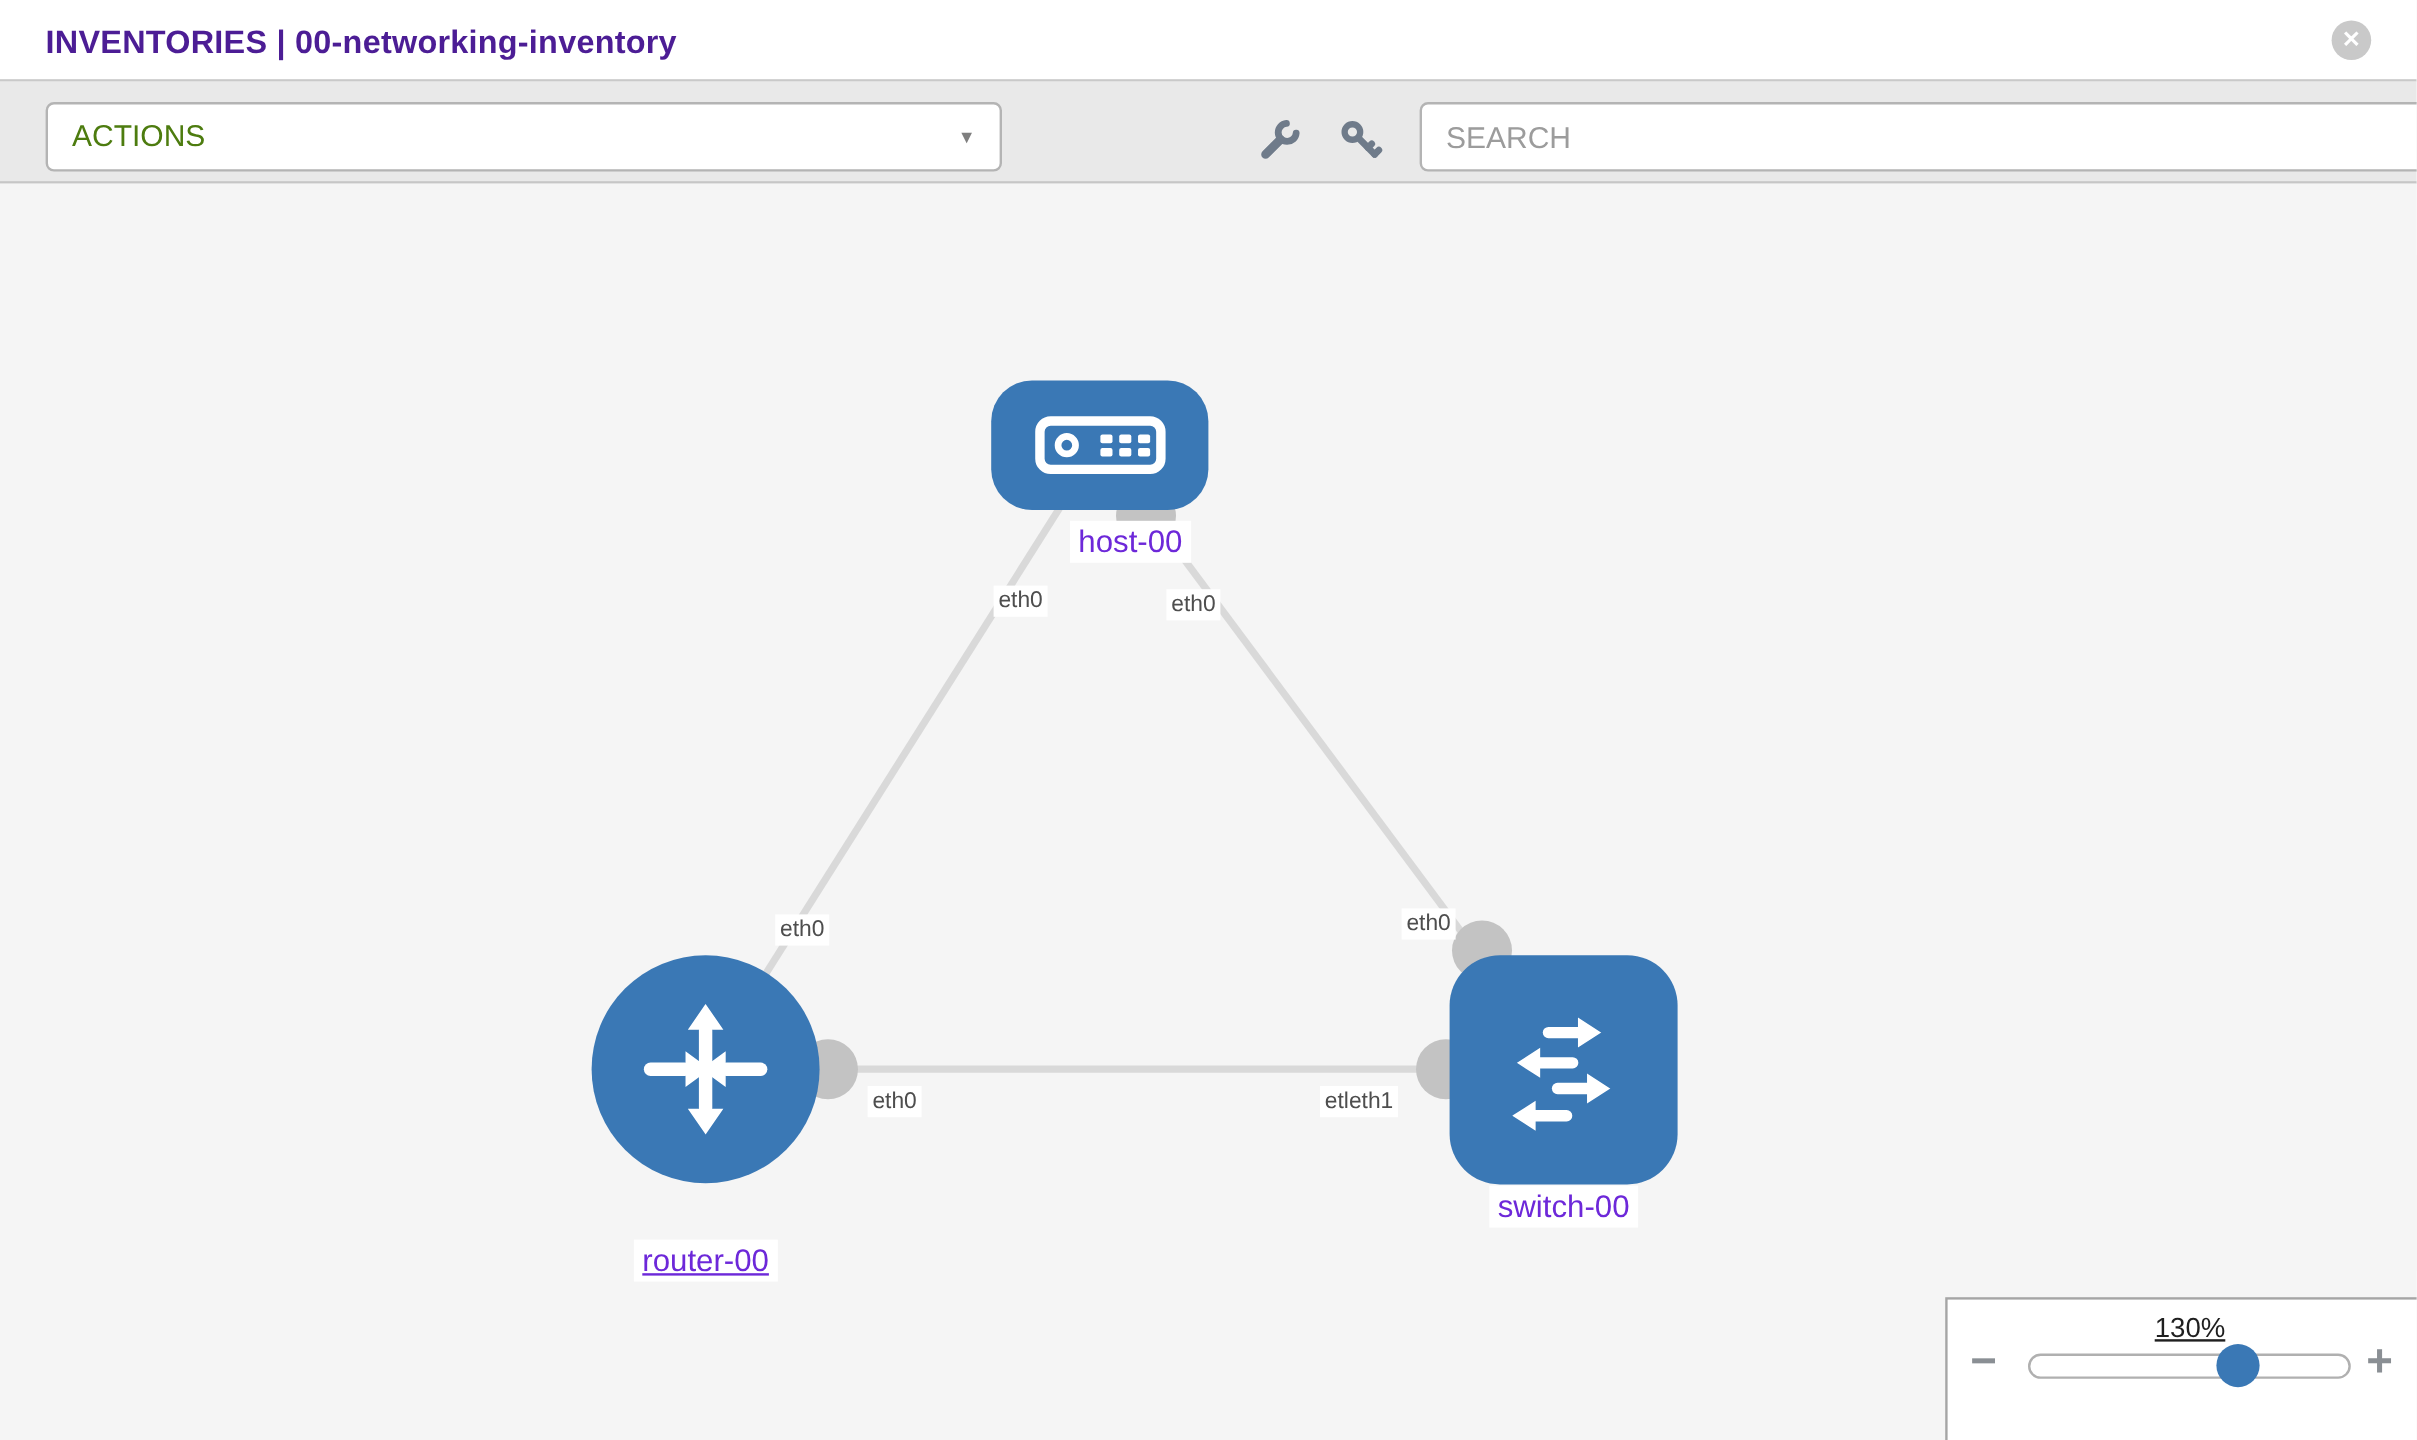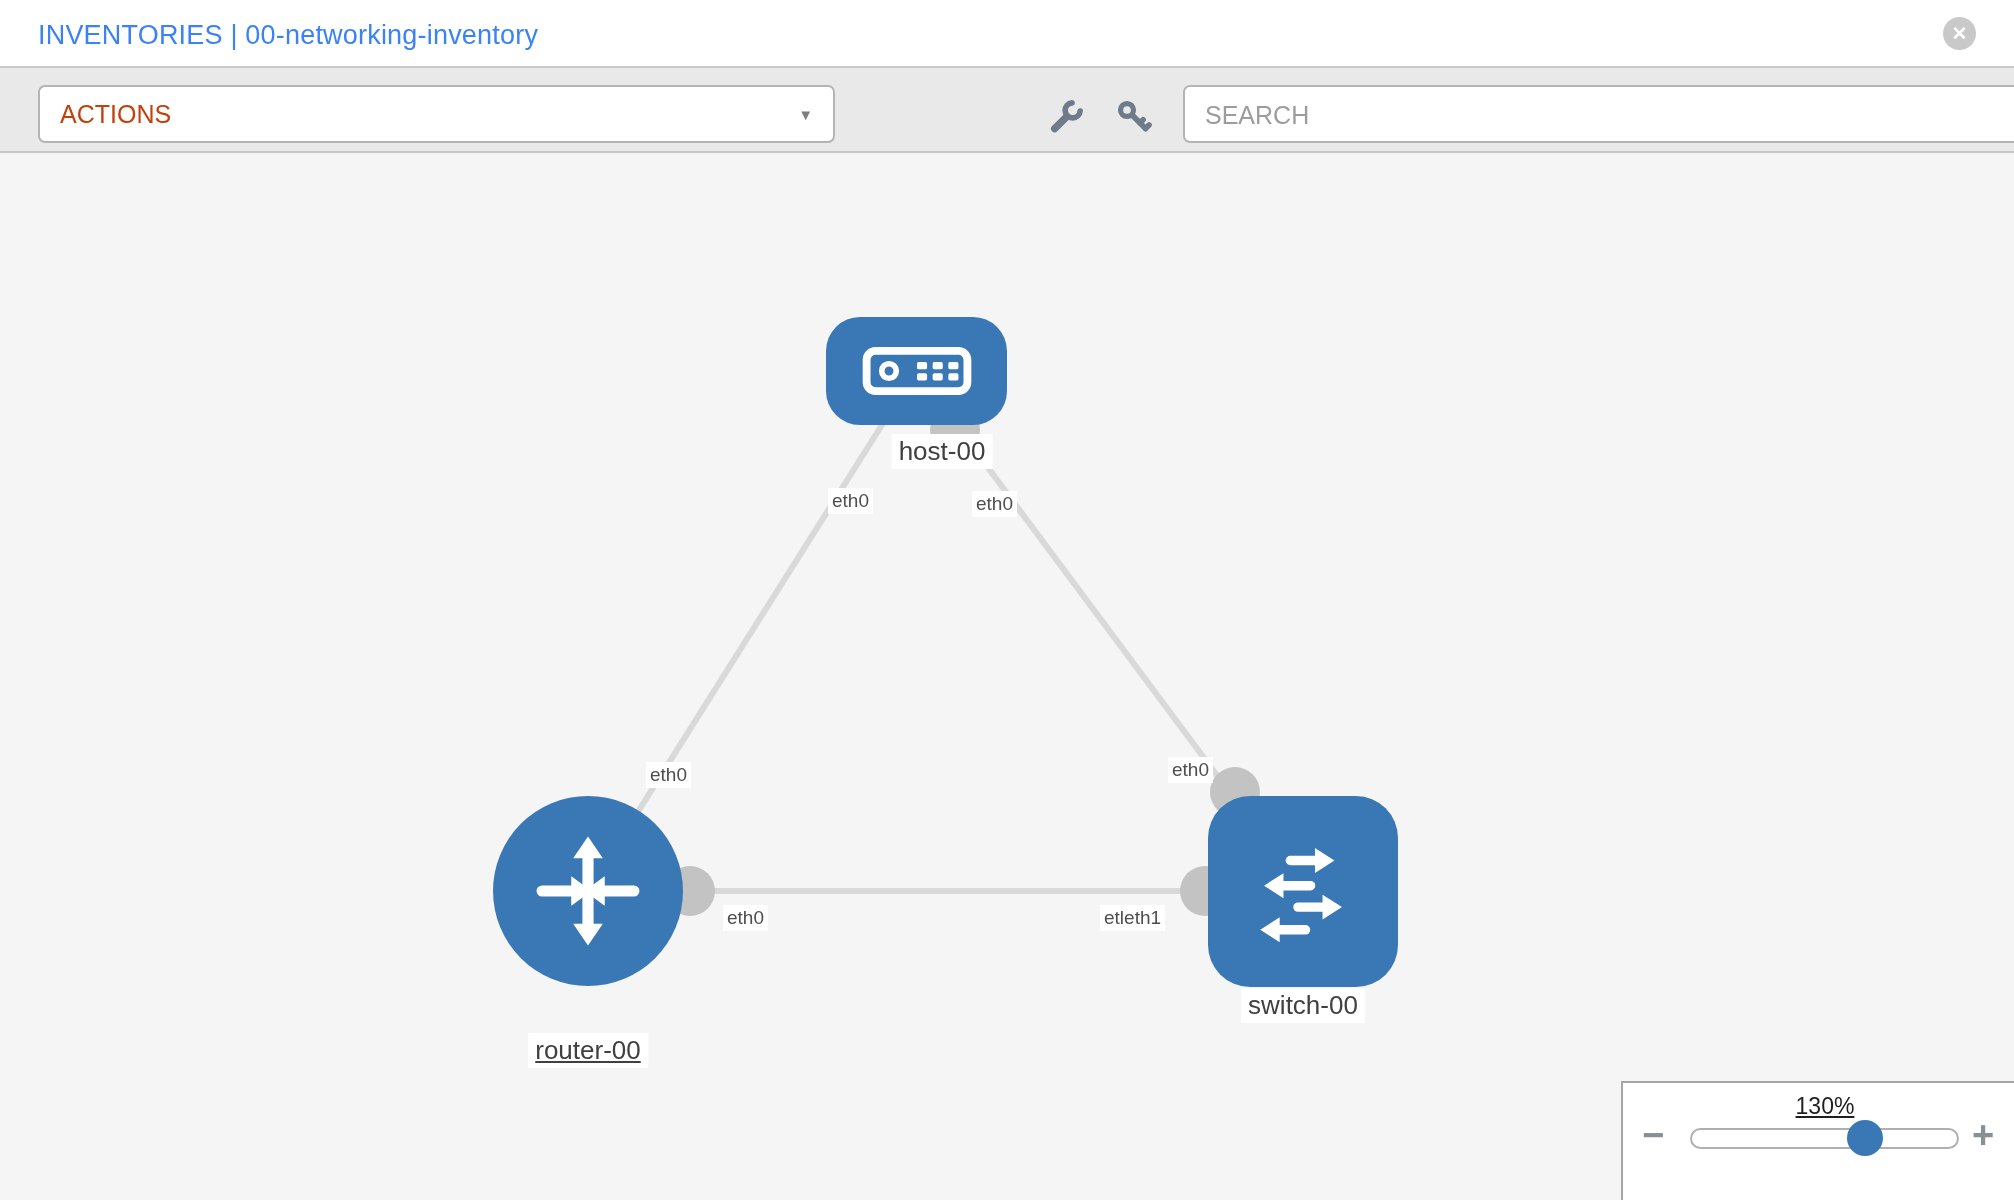--- a/index.html
+++ b/index.html
@@ -8,60 +8,60 @@
     font-family:"Liberation Sans","DejaVu Sans",sans-serif;
     background:#f5f5f5;
   }
   
   .header{
     position:absolute;left:0;top:0;width:2014px;height:66px;
     background:#ffffff;border-bottom:2px solid #c9c9c9;
   }
   .page-title{
     position:absolute;left:38px;top:0;height:66px;line-height:70px;
-    font-size:27px;font-weight:normal;color:#3b82f6;letter-spacing:.2px;margin:0;
+    font-size:27px;font-weight:bold;color:#4c1d95;letter-spacing:.2px;margin:0;
   }
   .close-btn{
     position:absolute;left:1943px;top:17px;width:33px;height:33px;border:none;
     border-radius:50%;background:#c9c9c9;cursor:pointer;padding:0;
   }
   .close-btn span{
     display:block;width:100%;text-align:center;line-height:33px;
     color:#ffffff;font-size:19px;font-weight:bold;
   }
   
   .toolbar{
     position:absolute;left:0;top:68px;width:2014px;height:83px;
     background:#e9e9e9;border-bottom:2px solid #c6c6c6;
   }
   .dd{
     position:absolute;top:17px;height:58px;background:#ffffff;
     border:2px solid #b4b4b4;border-radius:7px;box-sizing:border-box;
   }
   .dd .dd-label{
-    position:absolute;left:20px;top:0;line-height:55px;font-size:25px;color:#c2410c;
+    position:absolute;left:20px;top:0;line-height:55px;font-size:25px;color:#4d7c0f;
   }
   .dd .caret{
     position:absolute;right:20px;top:0;line-height:56px;font-size:15px;color:#7f7f7f;
   }
   .search-input{
     position:absolute;left:18px;top:3px;width:700px;height:48px;border:none;outline:none;
     background:transparent;font-family:inherit;font-size:25px;color:#555;
   }
   .search-input::placeholder{color:#9c9c9c;opacity:1;}
   .tool-icon{
     position:absolute;top:28px;width:44px;height:44px;background:transparent;
     border:none;padding:0;cursor:pointer;
   }
   
   .canvas{position:absolute;left:0;top:153px;width:2014px;height:1047px;background:#f5f5f5;}
   .canvas svg.links{position:absolute;left:0;top:0;}
   .node{position:absolute;background:#3a78b5;display:flex;align-items:center;justify-content:center;}
   .node-label{
-    position:absolute;transform:translateX(-50%);background:#ffffff;color:#404040;
+    position:absolute;transform:translateX(-50%);background:#ffffff;color:#6d28d9;
     font-size:26px;padding:2px 7px;white-space:nowrap;
   }
   .iface-label{
     position:absolute;background:#ffffff;color:#4e4e4e;font-size:19px;
     padding:2px 4px;white-space:nowrap;margin-top:35px;
   }
   
   .zoom-panel{
     position:absolute;left:1621px;top:928px;width:400px;height:130px;
     background:#ffffff;border:2px solid #a5a5a5;box-sizing:border-box;

